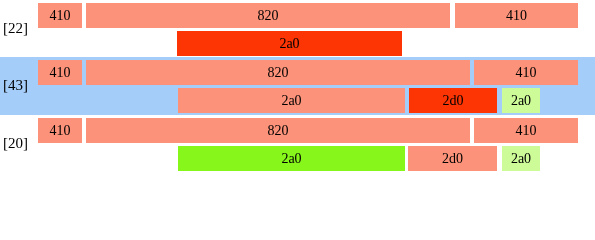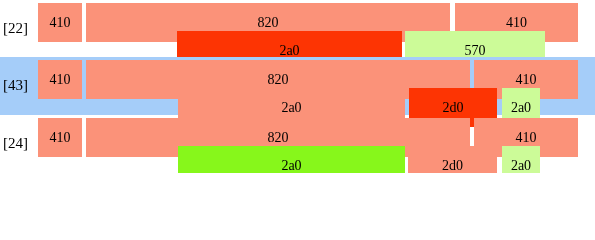--- a/index.html
+++ b/index.html
@@ -26,21 +26,21 @@
   .row-label {
     position: absolute;
     font-size: 15px;
     color: #000000;
     line-height: 1;
     white-space: nowrap;
   }
   .bar {
     position: absolute;
     box-sizing: border-box;
-    height: 39px;
+    height: 25px;
     font-size: 14px;
     color: #000000;
     display: flex;
     align-items: center;
     justify-content: center;
     line-height: 1;
     white-space: nowrap;
     overflow: hidden;
   }
   .c-salmon  { background: #fb9279; }
@@ -51,29 +51,28 @@
 </style>
 </head>
 <body>
 
 <div id="diagram">
     <div class="row-label" style="left: 3px; top: 21px;">[22]</div>
     <div class="bar c-salmon" style="left: 38px; width: 44px; top: 3px;">410</div>
     <div class="bar c-salmon" style="left: 86px; width: 364px; top: 3px;">820</div>
     <div class="bar c-salmon" style="left: 455px; width: 123px; top: 3px;">410</div>
     <div class="bar c-red" style="left: 177px; width: 225px; top: 31px;">2a0</div>
-    <div class="bar c-ltgreen" style="left: 405px; width: 140px; top: 31px;">570</div>
     <div class="row-band c-blueband" style="top: 57px; height: 58px;"></div>
     <div class="row-label" style="left: 3px; top: 78px;">[43]</div>
     <div class="bar c-salmon" style="left: 38px; width: 44px; top: 60px;">410</div>
     <div class="bar c-salmon" style="left: 86px; width: 384px; top: 60px;">820</div>
     <div class="bar c-salmon" style="left: 474px; width: 104px; top: 60px;">410</div>
     <div class="bar c-salmon" style="left: 178px; width: 227px; top: 88px;">2a0</div>
     <div class="bar c-red" style="left: 409px; width: 88px; top: 88px;">2d0</div>
     <div class="bar c-ltgreen" style="left: 502px; width: 38px; top: 88px;">2a0</div>
-    <div class="row-label" style="left: 3px; top: 136px;">[24]</div>
+    <div class="row-label" style="left: 3px; top: 136px;">[20]</div>
     <div class="bar c-salmon" style="left: 38px; width: 44px; top: 118px;">410</div>
     <div class="bar c-salmon" style="left: 86px; width: 384px; top: 118px;">820</div>
     <div class="bar c-salmon" style="left: 474px; width: 104px; top: 118px;">410</div>
     <div class="bar c-green" style="left: 178px; width: 227px; top: 146px;">2a0</div>
     <div class="bar c-salmon" style="left: 408px; width: 89px; top: 146px;">2d0</div>
     <div class="bar c-ltgreen" style="left: 502px; width: 38px; top: 146px;">2a0</div>
   </div>
 
 </body></html>

